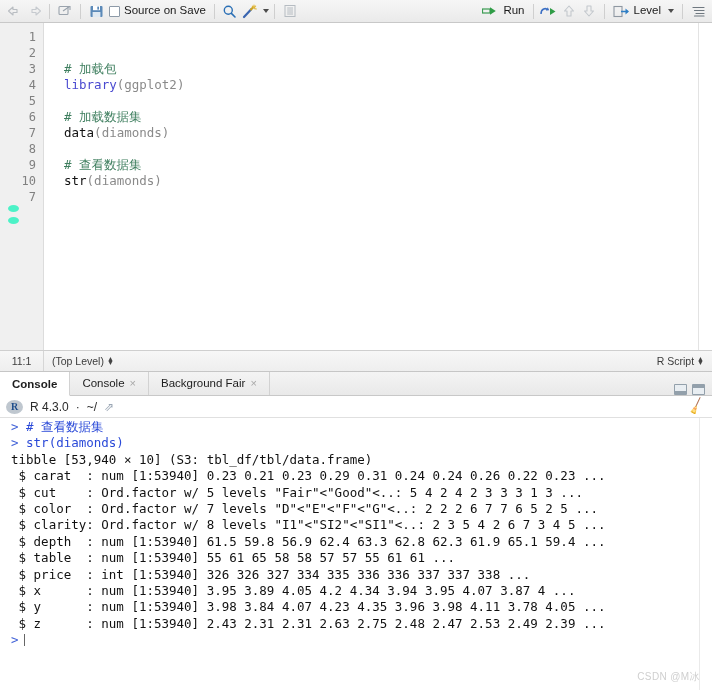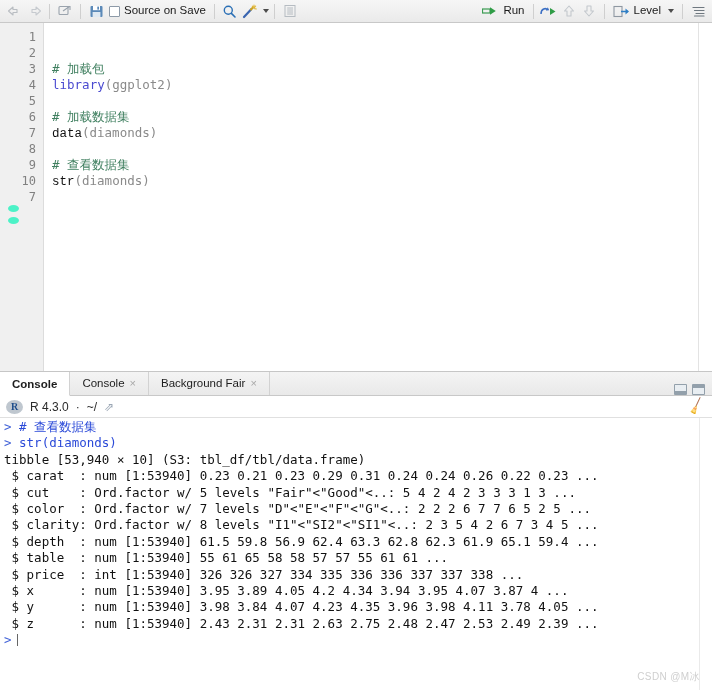--- a/index.html
+++ b/index.html
@@ -94,31 +94,31 @@
     font-size: 12px;
     color: #808080;
     line-height: 16px;
     user-select: none;
   }
   .gutter div { padding-right: 7px; }
 
   .code-area {
     flex: 1;
     padding-top: 6px;
-    padding-left: 8px;
+    padding-left: 20px;
     font-family: "DejaVu Sans Mono", monospace;
     font-size: 12.5px;
     line-height: 16px;
     white-space: pre;
     color: #111111;
     position: relative;
   }
   .code-area .ln { height: 16px; }
   .cmt { color: #3f7f5f; }
-  .fn  { color: #111111; font-family: Liberation Mono, monospace; }
+  .fn  { color: #111111; }
   .paren { color: #8a8a8a; }
   .kw  { color: #4a4ad0; }
 
   .cursor-blob {
     position: absolute;
     left: 8px; top: 182px;
     width: 11px; height: 20px;
   }
   .cursor-blob i {
     display: block;
@@ -238,21 +238,21 @@
   .con-sub-arrow { color: #9aa6b4; font-size: 12px; }
   .broom {
     margin-left: auto; margin-right: 8px;
     color: #b9c2ca; font-size: 13px;
     transform: rotate(-20deg);
   }
 
   .con-out {
     flex: 1;
     overflow: hidden;
-    padding: 1px 0 0 4px;
+    padding: 1px 0 0 11px;
     font-family: "DejaVu Sans Mono", monospace;
     font-size: 12.5px;
     line-height: 16.4px;
     white-space: pre;
     color: #111111;
   }
   .con-in { color: #2b4ad8; }
   .con-prompt { color: #4464d8; }
   .con-cursor {
     display: inline-block;
@@ -419,20 +419,31 @@
           <div>7</div>
         </div>
       <div class="code-area" id="code-area"><div class="ln">&nbsp;</div><div class="ln">&nbsp;</div><div class="ln"><span class="cmt"># 加载包</span></div><div class="ln"><span class="kw">library</span><span class="paren">(ggplot2)</span></div><div class="ln">&nbsp;</div><div class="ln"><span class="cmt"># 加载数据集</span></div><div class="ln"><span class="fn">data</span><span class="paren">(diamonds)</span></div><div class="ln">&nbsp;</div><div class="ln"><span class="cmt"># 查看数据集</span></div><div class="ln"><span class="fn">str</span><span class="paren">(diamonds)</span></div><div class="ln">&nbsp;</div></div>
       <div class="cursor-blob">
         <i></i>
           <i></i>
       </div>
       <div class="src-vscroll"></div>
     </div>
 
+    <div class="src-status">
+      <div class="st-pos">11:1</div>
+      <div class="st-scope">
+        <span>(Top Level)</span>
+        <span class="updown">▲<br>▼</span>
+      </div>
+      <div class="st-type">
+        <span>R Script</span>
+        <span class="updown">▲<br>▼</span>
+      </div>
+    </div>
   </div>
 
   <div class="console-pane">
 
     <div class="con-tabs" id="con-tabs">
       <div class="con-tab active">
           <span>Console</span>
         </div>
         <div class="con-tab">
           <span>Console</span>

